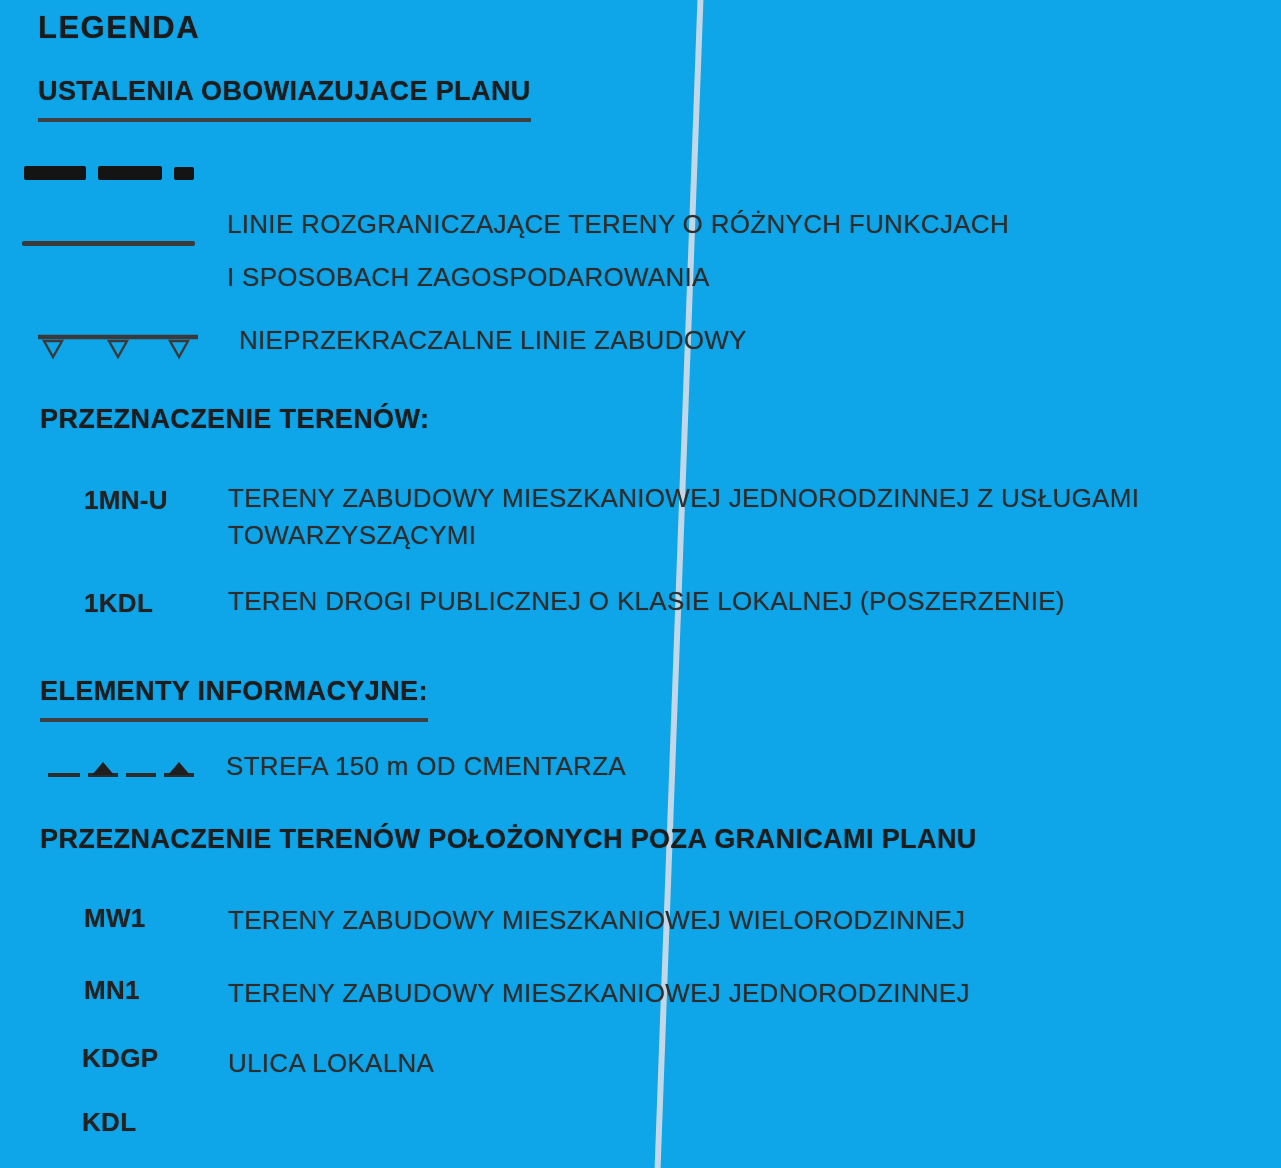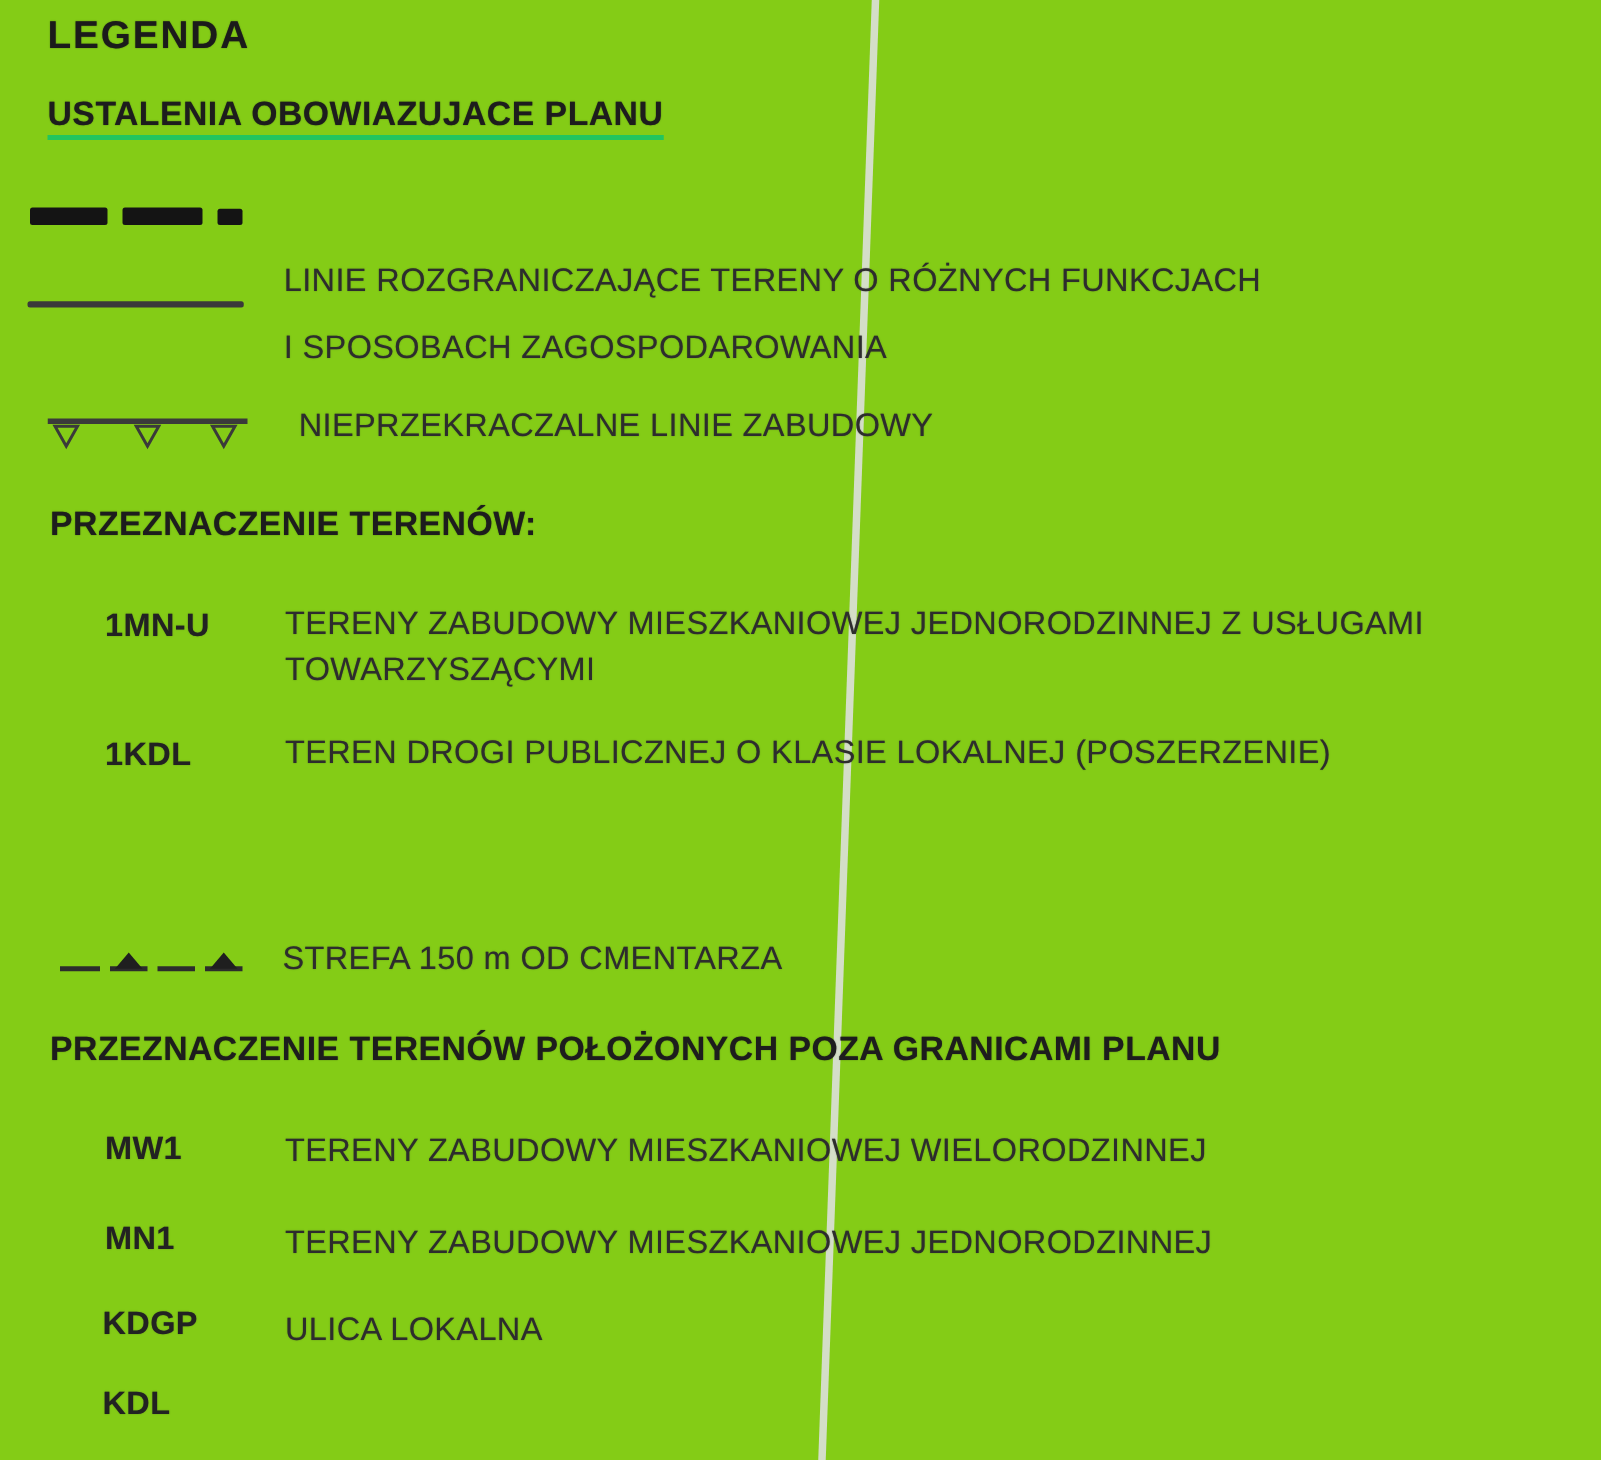--- a/index.html
+++ b/index.html
@@ -1,19 +1,19 @@
 <!DOCTYPE html>
 <html><head>
 <meta charset="utf-8">
 <style>
   html,body{margin:0;padding:0;}
   .page{
     position:relative;
     width:1281px;height:1168px;
-    background:#84cc16;
+    background:#0ea5e9;
     overflow:hidden;
     font-family:"Liberation Sans", sans-serif;
     filter:blur(0.3px);
   }
   .txt{
     position:absolute;
     font-size:26px;
     color:#2d2d2d;
     letter-spacing:0.3px;
     white-space:nowrap;
@@ -34,22 +34,22 @@
     position:absolute;
     left:38px;top:10px;
     margin:0;
     font-size:31px;
     font-weight:700;
     color:#1b1b1b;
     letter-spacing:1.5px;
     text-shadow:0 0 1px rgba(20,20,20,0.6);
   }
   .underlined{
-    border-bottom:4px solid #22c55e;
-    padding-bottom:1px;
+    border-bottom:4px solid #404040;
+    padding-bottom:11px;
   }
   
   .sym-dash{
     position:absolute;left:24px;top:166px;
     display:flex;align-items:center;gap:12px;
   }
   .sym-dash .seg{background:#141414;height:14px;border-radius:2px;}
   .sym-dash .s1{width:62px;}
   .sym-dash .s2{width:64px;}
   .sym-dash .s3{width:20px;height:13px;}
@@ -101,20 +101,21 @@
 
   <div class="head" style="left:40px;top:404px;">PRZEZNACZENIE TERENÓW:</div>
 
   <div class="txt bold" style="left:84px;top:482px;">1MN-U</div>
   <div class="txt" style="left:228px;top:480px;">TERENY ZABUDOWY MIESZKANIOWEJ JEDNORODZINNEJ Z USŁUGAMI</div>
   <div class="txt" style="left:228px;top:517px;text-align:center;">TOWARZYSZĄCYMI</div>
 
   <div class="txt bold" style="left:84px;top:585px;">1KDL</div>
   <div class="txt" style="left:228px;top:583px;">TEREN DROGI PUBLICZNEJ O KLASIE LOKALNEJ (POSZERZENIE)</div>
 
+  <div class="head underlined" style="left:40px;top:676px;">ELEMENTY INFORMACYJNE:</div>
 
   <svg class="sym-svg" style="left:47px;top:756px;" width="152" height="26" viewBox="0 0 152 26">
     <line x1="1" y1="19" x2="33" y2="19" stroke="#2c2c2c" stroke-width="4"></line>
     <line x1="41" y1="19" x2="71" y2="19" stroke="#2c2c2c" stroke-width="4"></line>
     <polygon points="45,19 67,19 56,6" fill="#1f1f1f"></polygon>
     <line x1="79" y1="19" x2="109" y2="19" stroke="#2c2c2c" stroke-width="4"></line>
     <line x1="117" y1="19" x2="147" y2="19" stroke="#2c2c2c" stroke-width="4"></line>
     <polygon points="121,19 143,19 132,6" fill="#1f1f1f"></polygon>
   </svg>
   <div class="txt" style="left:226px;top:748px;">STREFA 150 m OD CMENTARZA</div>

